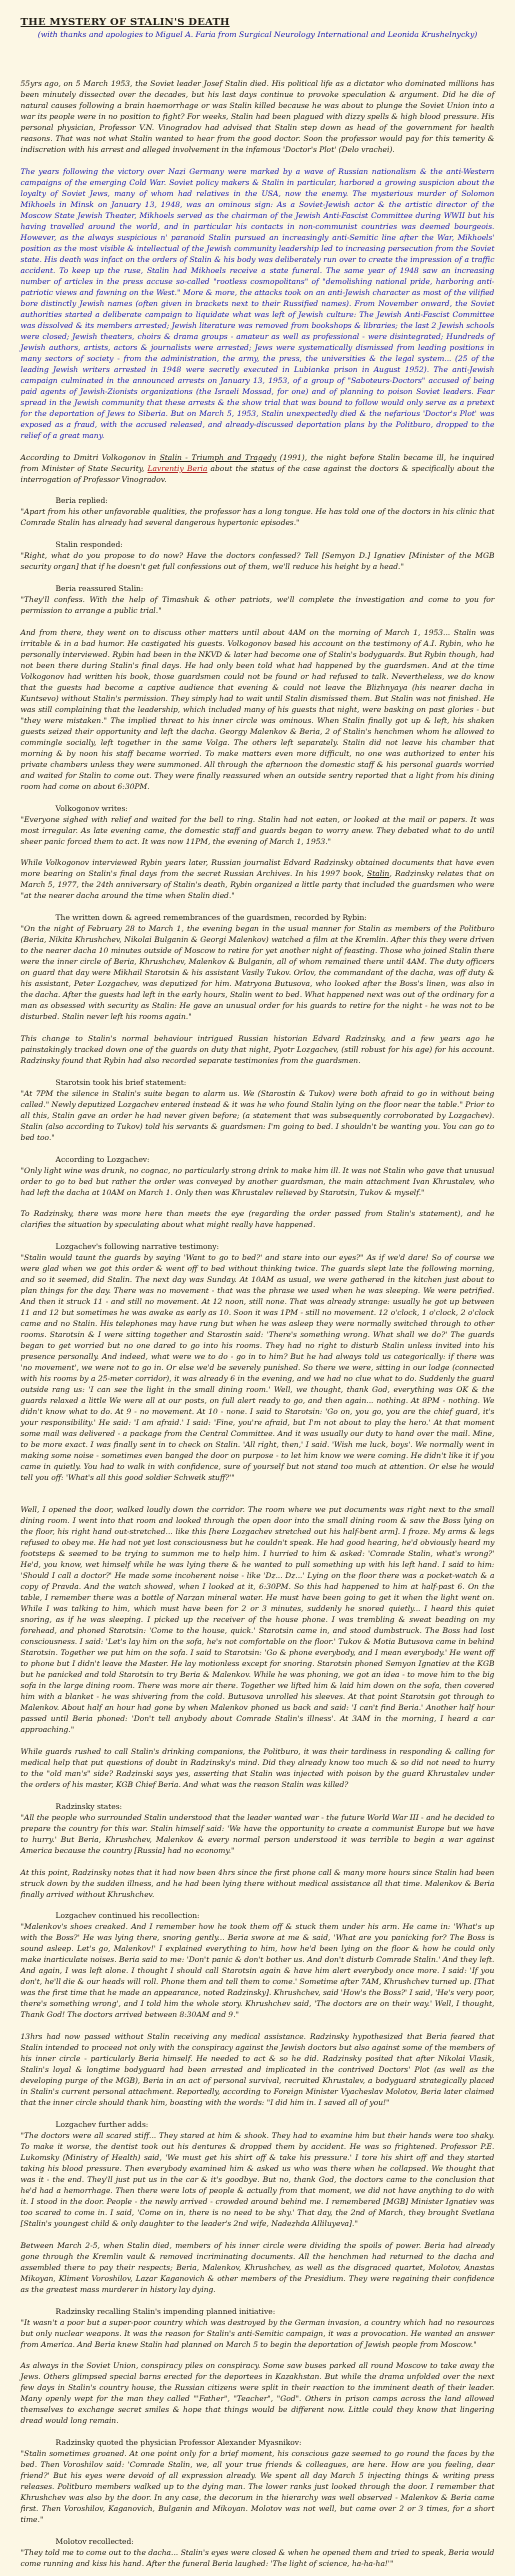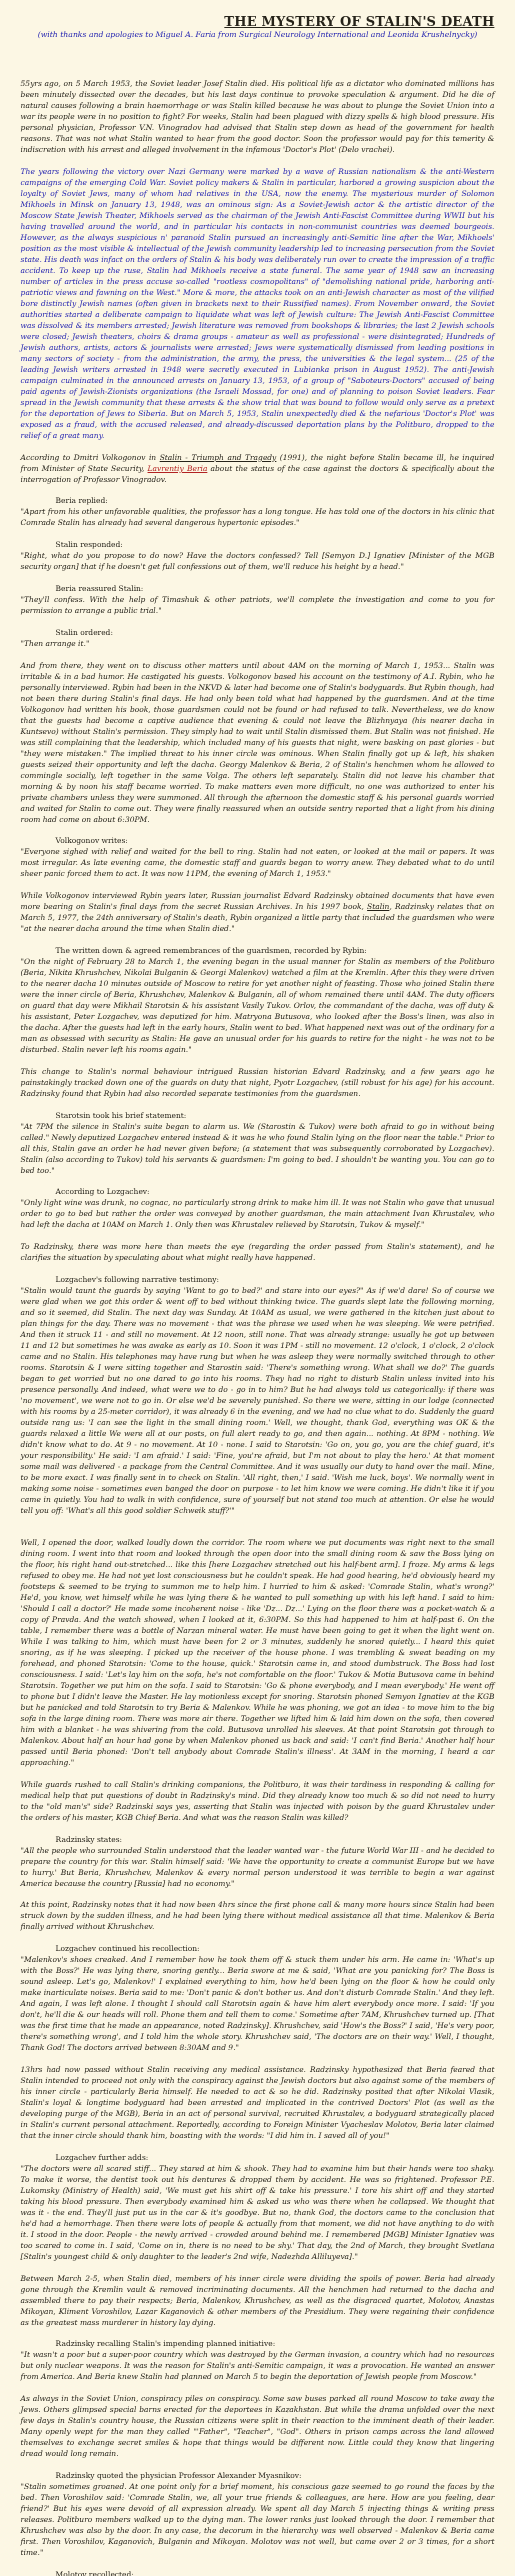--- a/index.html
+++ b/index.html
@@ -15,23 +15,23 @@
     min-height:3262px;
     margin:0 auto;
     box-sizing:border-box;
     padding:15.5px 20.6px 31px 20.6px;
     font-family:"DejaVu Serif","Liberation Serif",serif;
     font-size:7.5px;
     line-height:11px;
     color:var(--ink);
   }
   h1.doc-title{
-    font-size:13px;
+    font-size:10px;
     font-weight:bold;
-    text-align:right;
+    text-align:left;
     text-decoration:underline;
     margin:0 0 2.6px 0;
     letter-spacing:0.2px;
   }
   .doc-subtitle{
     text-align:center;
     font-style:italic;
     color:var(--blue);
     font-size:7.7px;
     margin:0 0 38px 0;
@@ -58,24 +58,20 @@
       <div class="speaker">Beria replied:</div>
       <p class="quote">"Apart from his other unfavorable qualities, the professor has a long tongue. He has told one of the doctors in his clinic that Comrade Stalin has already had several dangerous hypertonic episodes."</p>
     </div>
     <div class="lq">
       <div class="speaker">Stalin responded:</div>
       <p class="quote">"Right, what do you propose to do now? Have the doctors confessed? Tell [Semyon D.] Ignatiev [Minister of the MGB security organ] that if he doesn't get full confessions out of them, we'll reduce his height by a head."</p>
     </div>
     <div class="lq">
       <div class="speaker">Beria reassured Stalin:</div>
       <p class="quote">"They'll confess. With the help of Timashuk &amp; other patriots, we'll complete the investigation and come to you for permission to arrange a public trial."</p>
-    </div>
-    <div class="lq">
-      <div class="speaker">Stalin ordered:</div>
-      <p class="quote">"Then arrange it."</p>
     </div>
     <p class="para">And from there, they went on to discuss other matters until about 4AM on the morning of March 1, 1953... Stalin was irritable &amp; in a bad humor. He castigated his guests. Volkogonov based his account on the testimony of A.I. Rybin, who he personally interviewed. Rybin had been in the NKVD &amp; later had become one of Stalin's bodyguards. But Rybin though, had not been there during Stalin's final days. He had only been told what had happened by the guardsmen. And at the time Volkogonov had written his book, those guardsmen could not be found or had refused to talk. Nevertheless, we do know that the guests had become a captive audience that evening &amp; could not leave the Blizhnyaya (his nearer dacha in Kuntsevo) without Stalin's permission. They simply had to wait until Stalin dismissed them. But Stalin was not finished. He was still complaining that the leadership, which included many of his guests that night, were basking on past glories - but "they were mistaken." The implied threat to his inner circle was ominous. When Stalin finally got up &amp; left, his shaken guests seized their opportunity and left the dacha. Georgy Malenkov &amp; Beria, 2 of Stalin's henchmen whom he allowed to commingle socially, left together in the same Volga. The others left separately. Stalin did not leave his chamber that morning &amp; by noon his staff became worried. To make matters even more difficult, no one was authorized to enter his private chambers unless they were summoned. All through the afternoon the domestic staff &amp; his personal guards worried and waited for Stalin to come out. They were finally reassured when an outside sentry reported that a light from his dining room had come on about 6:30PM.</p>
     <div class="lq">
       <div class="speaker">Volkogonov writes:</div>
       <p class="quote">"Everyone sighed with relief and waited for the bell to ring. Stalin had not eaten, or looked at the mail or papers. It was most irregular. As late evening came, the domestic staff and guards began to worry anew. They debated what to do until sheer panic forced them to act. It was now 11PM, the evening of March 1, 1953."</p>
     </div>
     <p class="para"><span>While Volkogonov interviewed Rybin years later, Russian journalist Edvard Radzinsky obtained documents that have even more bearing on Stalin's final days from the secret Russian Archives. In his 1997 book, </span><span class="u">Stalin</span><span>, Radzinsky relates that on March 5, 1977, the 24th anniversary of Stalin's death, Rybin organized a little party that included the guardsmen who were "at the nearer dacha around the time when Stalin died."</span></p>
     <div class="lq">
       <div class="speaker">The written down &amp; agreed remembrances of the guardsmen, recorded by Rybin:</div>
       <p class="quote">"On the night of February 28 to March 1, the evening began in the usual manner for Stalin as members of the Politburo (Beria, Nikita Khrushchev, Nikolai Bulganin &amp; Georgi Malenkov) watched a film at the Kremlin. After this they were driven to the nearer dacha 10 minutes outside of Moscow to retire for yet another night of feasting. Those who joined Stalin there were the inner circle of Beria, Khrushchev, Malenkov &amp; Bulganin, all of whom remained there until 4AM. The duty officers on guard that day were Mikhail Starotsin &amp; his assistant Vasily Tukov. Orlov, the commandant of the dacha, was off duty &amp; his assistant, Peter Lozgachev, was deputized for him. Matryona Butusova, who looked after the Boss's linen, was also in the dacha. After the guests had left in the early hours, Stalin went to bed. What happened next was out of the ordinary for a man as obsessed with security as Stalin: He gave an unusual order for his guards to retire for the night - he was not to be disturbed. Stalin never left his rooms again."</p>

